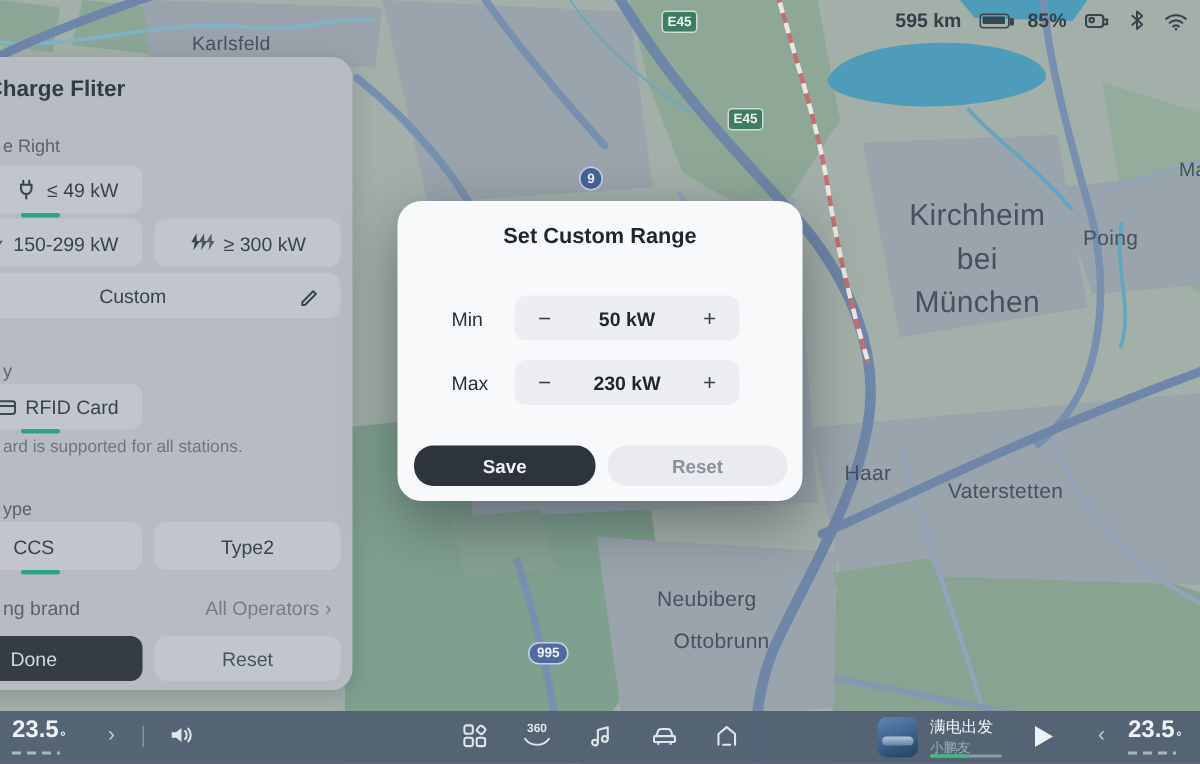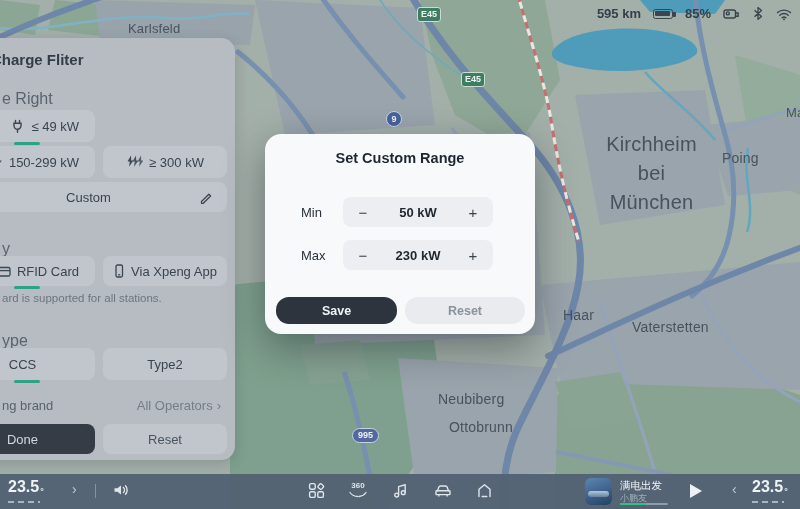--- a/index.html
+++ b/index.html
@@ -6,35 +6,35 @@
   .screen{position:relative;width:800px;height:509px;overflow:hidden;background:#A3AFA9;
     font-family:"Liberation Sans","DejaVu Sans",sans-serif;}
   .screen *{box-sizing:border-box;}
 
   
   .map-svg{position:absolute;left:0;top:0;}
   .map-label{position:absolute;color:#48525E;font-size:14px;letter-spacing:.2px;pointer-events:none;white-space:nowrap;}
   .map-label.small{font-size:13px;}
   .map-label.wrap{white-space:normal;text-align:center;line-height:1.45;}
   .shield{position:absolute;color:#EDF2F0;font-weight:bold;font-size:9px;display:flex;align-items:center;justify-content:center;line-height:1;}
-  .shield.green{background:#3F7D63;border:1px solid #CBDCD2;border-radius:3px;padding:2px 3px;}
+  .shield.green{background:#3F7D63;border:1px solid #CBDCD2;border-radius:3px;padding:2px 3px;margin-left:24px;}
   .shield.circle{background:#46639B;border:1px solid #C6D2E3;border-radius:50%;width:16px;height:16px;}
   .shield.pill{background:#51699E;border:1px solid #C6D2E3;border-radius:8px;padding:2px 5px;}
 
   
   .statusbar{position:absolute;top:6px;right:8px;display:flex;align-items:center;gap:12px;color:#353F4A;font-size:13px;font-weight:600;}
   .battery{position:relative;width:20px;height:10px;border:1.5px solid #3A4550;border-radius:2.5px;}
   .battery .fill{position:absolute;left:1.5px;top:1.5px;bottom:1.5px;width:82%;background:#3A4550;border-radius:1px;}
   .battery::after{content:"";position:absolute;right:-4px;top:2.5px;width:2.5px;height:5px;background:#3A4550;border-radius:0 1px 1px 0;}
   .sicon{display:flex;color:#39434E;}
 
   
   .panel{position:absolute;left:-55px;top:38px;width:290px;height:422px;background:#B6BCC2;border-radius:14px;box-shadow:0 4px 14px rgba(30,38,48,.18);}
   .panel .title{position:absolute;left:46px;top:13px;font-size:15px;font-weight:600;color:#333D48;}
-  .seclabel{position:absolute;left:57px;font-size:16px;color:#5A636E;}
+  .seclabel{position:absolute;left:57px;font-size:12px;color:#5A636E;}
   .fbtn{position:absolute;display:flex;align-items:center;justify-content:center;gap:6px;height:32px;background:#C0C6CC;border-radius:8px;font-size:13px;color:#3A444F;cursor:pointer;}
   .fbtn.endalign{justify-content:flex-end;padding-right:16px;}
   .fbtn .ic{display:flex;color:#3B4650;}
   .fbtn.sel::after{content:"";position:absolute;bottom:-3px;left:64px;width:26px;height:3px;border-radius:2px;background:#2EA383;}
   .note{position:absolute;left:57px;font-size:11.5px;color:#6C767F;}
   .brandrow{position:absolute;left:57px;right:14px;top:360px;display:flex;justify-content:space-between;align-items:center;font-size:13px;cursor:pointer;}
   .brandrow .bl{color:#5A636E;}
   .brandrow .bv{color:#747E89;display:flex;align-items:center;gap:4px;}
   .fbtn.darkbtn{background:#353C45;color:#D2D7DC;}
 
@@ -206,29 +206,20 @@
     <div class="seclabel" style="top:202px;">y</div>
     <div class="fbtn endalign sel" style="left:5px;top:218px;width:145px;height:30px;">
       <span class="ic">
         <svg width="15" height="13" viewBox="0 0 15 13" fill="none" stroke="currentColor" stroke-width="1.3">
           <rect x="1" y="2.5" width="13" height="8.5" rx="1.6"></rect>
             <path d="M1 5.6h13"></path>
         </svg>
       </span>
       <span>RFID Card</span>
     </div>
-    <div class="fbtn" style="left:158px;top:218px;width:124px;height:30px;">
-      <span class="ic">
-        <svg width="12" height="14" viewBox="0 0 12 14" fill="none" stroke="currentColor" stroke-width="1.3">
-          <rect x="3" y="1" width="6.5" height="12" rx="1.5"></rect>
-            <path d="M5.2 10.8h2"></path>
-        </svg>
-      </span>
-      <span>Via Xpeng App</span>
-    </div>
     <div class="note" style="top:254px;">ard is supported for all stations.</div>
 
     <div class="seclabel" style="top:294px;">ype</div>
     <div class="fbtn sel" style="left:5px;top:310px;width:145px;">
       <span>CCS</span>
     </div>
     <div class="fbtn" style="left:158px;top:310px;width:124px;">
       <span>Type2</span>
     </div>
 

